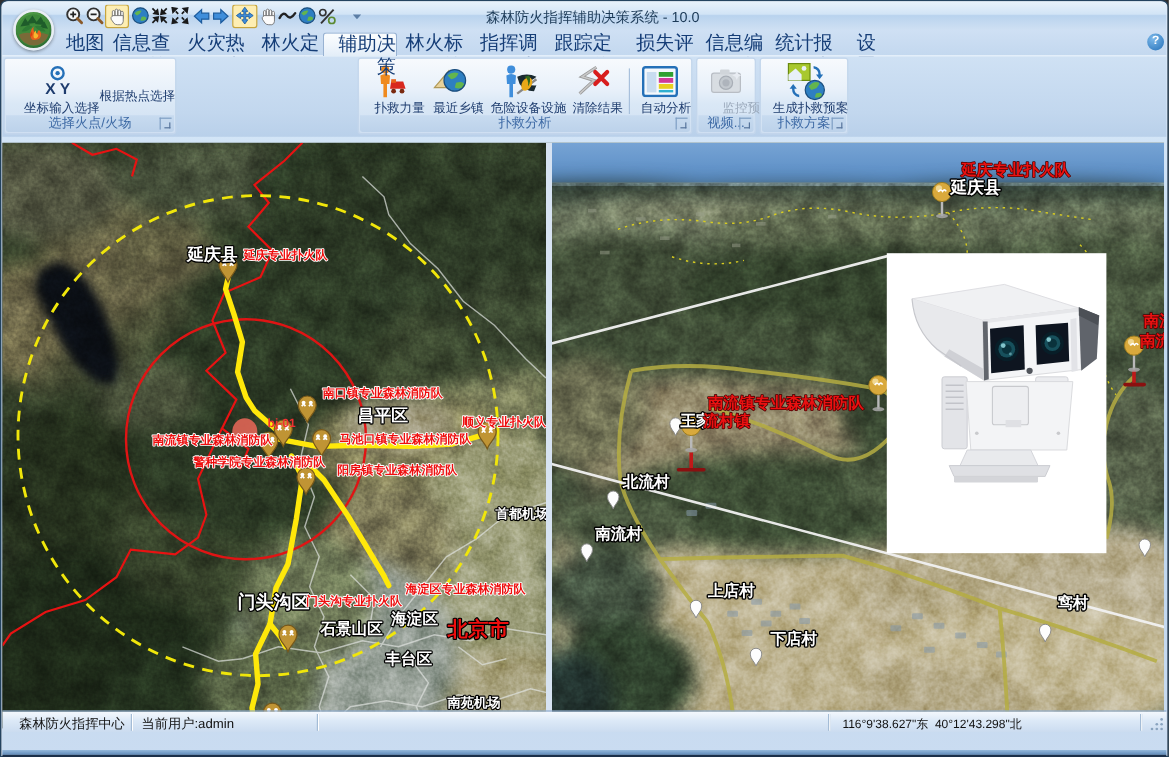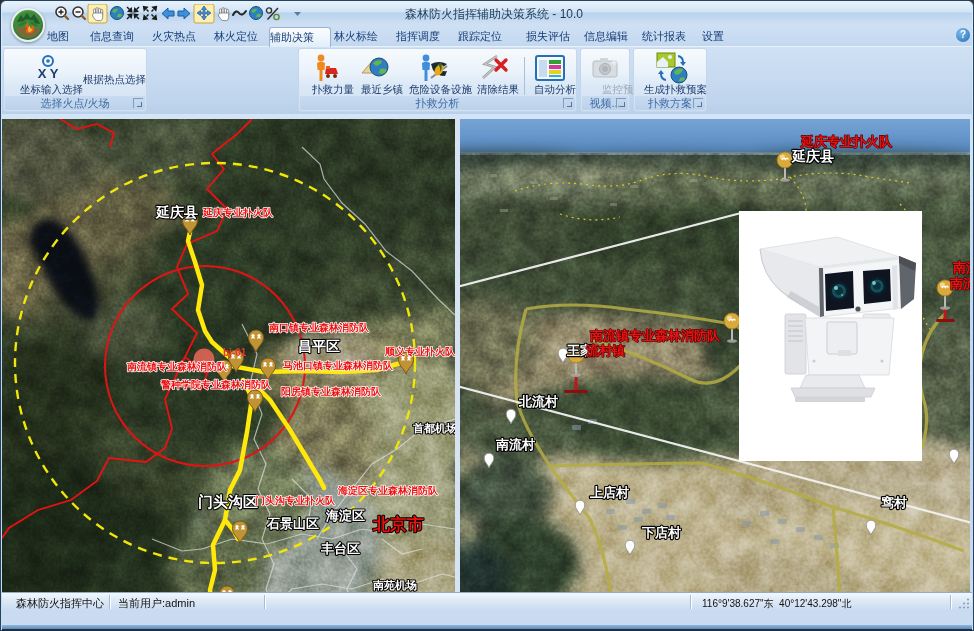--- a/index.html
+++ b/index.html
@@ -15,22 +15,22 @@
 #orb{position:absolute;left:11px;top:8px;width:30px;height:30px;border-radius:50%;
  background:radial-gradient(circle at 45% 35%,#7fbf6a 0%,#4e9a44 35%,#2e6f33 75%,#1d4f25 100%);
  border:2px solid #e9eef4;box-shadow:0 1px 3px rgba(0,0,0,.4);z-index:30}
 #orb svg{position:absolute;left:0;top:0}
 #title-text{position:absolute;left:405px;top:6px;font-size:12px;color:#1c3a57;white-space:nowrap}
 
 #qat{position:absolute;left:52px;top:4px;height:20px}
 
 #tabrow{position:absolute;left:2px;top:25px;width:970px;height:21px;
  background:linear-gradient(#cfe0f4,#c3d8ef)}
-.tab{position:absolute;top:2px;height:19px;line-height:19px;font-size:11px;
- color:#153d77;text-align:left}
+.tab{position:absolute;top:2px;height:19px;line-height:19px;font-size:16px;
+ color:#153d77;text-align:right}
 .tab.active{background:linear-gradient(#fbfdfe,#f0f6fc 50%,#e2edf8);border:1px solid #98b2d2;
  border-bottom:none;border-radius:3px 3px 0 0;color:#153d77;z-index:5}
 #help{position:absolute;left:956px;top:28px;width:14px;height:14px;border-radius:50%;
  background:radial-gradient(circle at 35% 30%,#7db9ea,#2470b8);color:#fff;font-size:10px;
  font-weight:bold;text-align:center;line-height:14px}
 
 #ribbon{position:absolute;left:2px;top:46px;width:970px;height:67px;
  background:linear-gradient(#cfe1f4,#c2d7ee 70%,#b9d0ea);border-top:1px solid #e7f1fa}
 .rgroup{position:absolute;top:1px;height:64px;border:1px solid #c3d6ec;border-radius:3px;
  background:linear-gradient(#f7fafd,#e9f1fa 40%,#d9e7f5 60%,#cuddf2);box-sizing:border-box}

